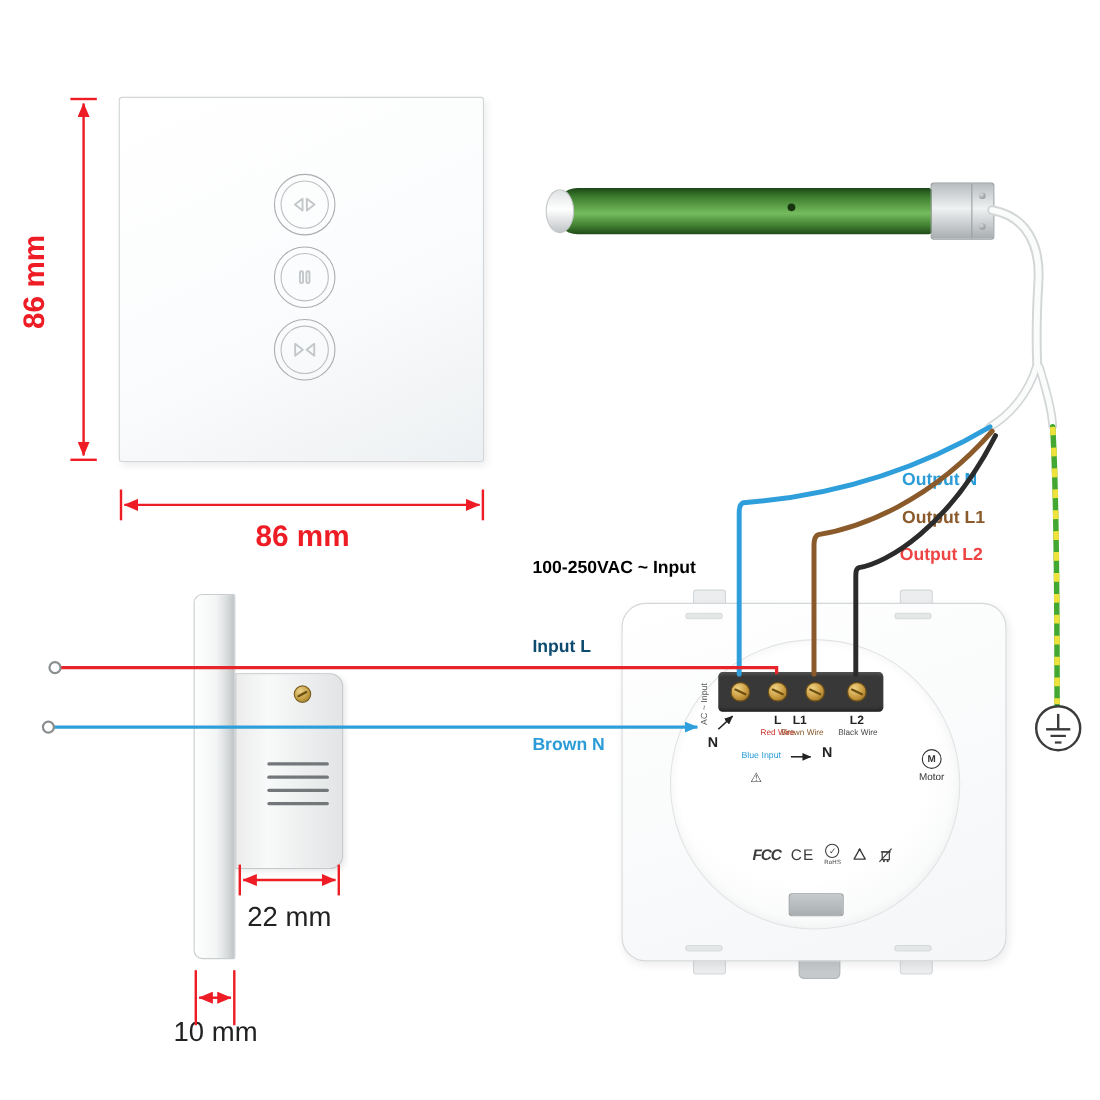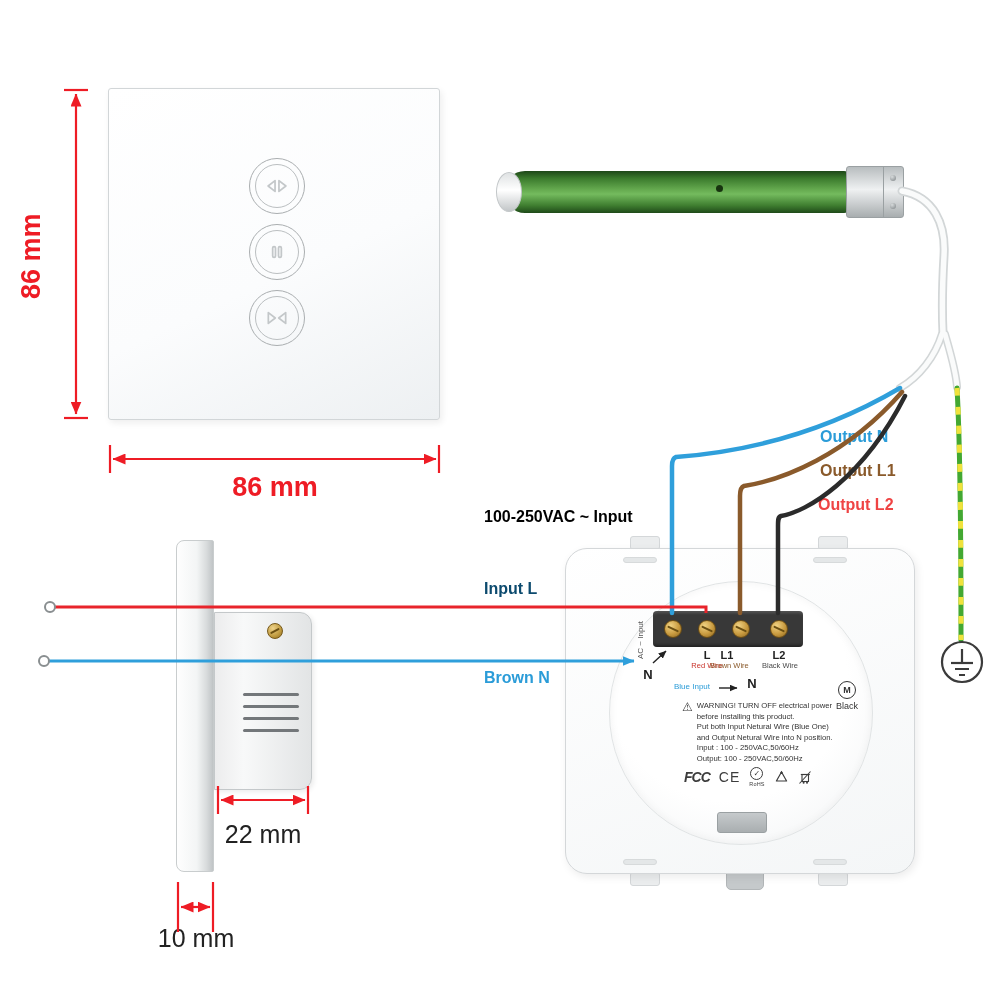--- a/index.html
+++ b/index.html
@@ -189,30 +189,24 @@
     </div>
     <div class="t-group" style="left:196px">
       <div class="t-label">L2</div>
       <div class="t-wire wire-black">Black Wire</div>
     </div>
 
     <div class="bluewire-label">Blue Input</div>
     <div class="neutral-n">N</div>
 
     <div class="m-badge">M</div>
-    <div class="motor-word">Black</div>
+    <div class="motor-word">Motor</div>
 
     <div class="warn-box">
       <div class="warn-ico">⚠</div>
-      <div class="warn-text">WARNING! TURN OFF electrical power
-before installing this product.
-Put both Input Netural Wire (Blue One)
-and Output Netural Wire into N position.
-Input : 100 - 250VAC,50/60Hz
-Output: 100 - 250VAC,50/60Hz</div>
     </div>
 
     <div class="certs">
       <span class="fcc">FCC</span>
       <span class="ce">CE</span>
       <span class="rohs">
         <span class="chk">✓</span>
         <span class="txt">RoHS</span>
       </span>
       <svg width="15" height="15" viewBox="0 0 15 15">

